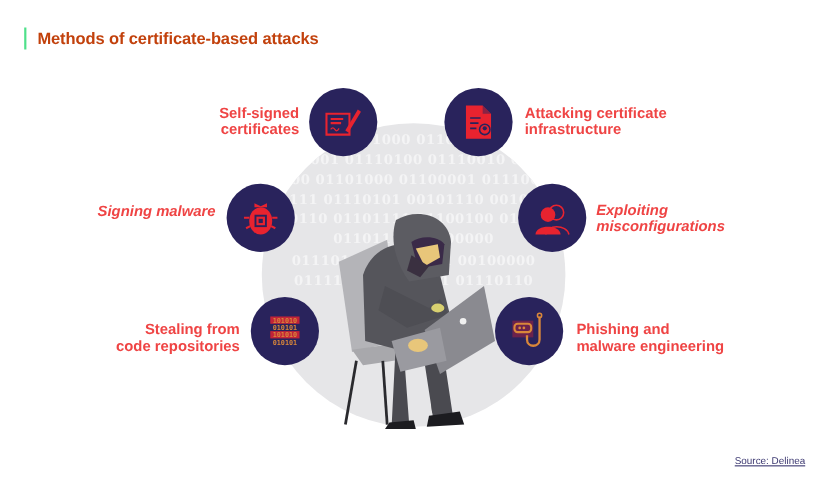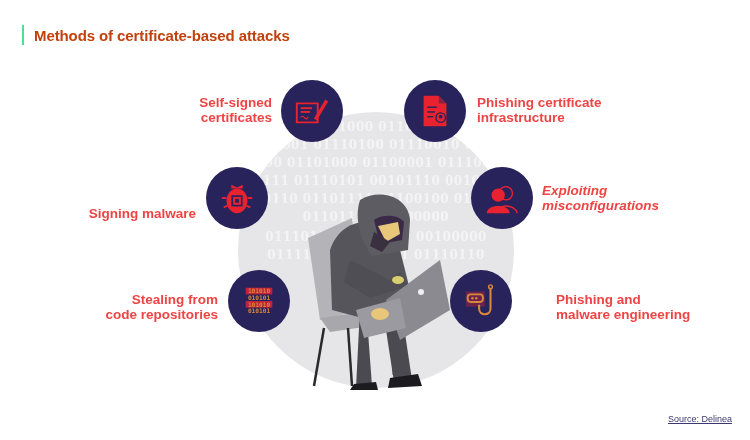--- a/index.html
+++ b/index.html
@@ -92,37 +92,37 @@
     <path d="M8 4 L24 4 L32 12 L32 36 L8 36 Z" fill="#e8232f"></path>
     <path d="M24 4 L24 12 L32 12" fill="#29235c" opacity="0.5"></path>
     <line x1="12" y1="16" x2="22" y2="16" stroke="#29235c" stroke-width="1.5"></line>
     <line x1="12" y1="21" x2="20" y2="21" stroke="#29235c" stroke-width="1.5"></line>
     <line x1="12" y1="26" x2="18" y2="26" stroke="#29235c" stroke-width="1.5"></line>
     <circle cx="26" cy="27" r="5" fill="none" stroke="#29235c" stroke-width="1.5"></circle>
     <circle cx="26" cy="26" r="2" fill="#29235c"></circle>
   </svg>
 </div>
 <div class="label" style="left:477px; top:95px; width:160px;">
-  <span>Phishing certificate</span>
+  <span>Attacking certificate</span>
   <span>infrastructure</span>
 </div>
 
 <div class="node" style="left:206px; top:167px;">
   <svg viewBox="0 0 40 40">
     <path d="M14 6 L20 9 L26 6 L26 10 L14 10 Z" fill="#e8232f"></path>
     <ellipse cx="20" cy="23" rx="11" ry="13" fill="#e8232f"></ellipse>
     <line x1="4" y1="20" x2="9" y2="20" stroke="#e8232f" stroke-width="2"></line>
     <line x1="31" y1="20" x2="36" y2="20" stroke="#e8232f" stroke-width="2"></line>
     <line x1="6" y1="30" x2="10" y2="28" stroke="#e8232f" stroke-width="2"></line>
     <line x1="34" y1="30" x2="30" y2="28" stroke="#e8232f" stroke-width="2"></line>
     <rect x="15" y="18" width="10" height="10" fill="none" stroke="#29235c" stroke-width="1.8"></rect>
     <rect x="18" y="21" width="4" height="4" fill="#29235c"></rect>
   </svg>
 </div>
-<div class="label right-align" style="left:70px; top:206px; width:126px;">
+<div class="label right-align" style="left:70px; top:184px; width:126px;font-style:italic;">
   <span>Signing malware</span>
 </div>
 
 <div class="node" style="left:471px; top:167px;">
   <svg viewBox="0 0 40 40">
     <circle cx="24" cy="15" r="7" fill="none" stroke="#e8232f" stroke-width="1.5"></circle>
     <path d="M14 36 C14 26 34 26 36 36" fill="none" stroke="#e8232f" stroke-width="1.5"></path>
     <circle cx="16" cy="17" r="7" fill="#e8232f"></circle>
     <path d="M4 36 C4 26 28 26 28 36 Z" fill="#e8232f"></path>
   </svg>
@@ -150,18 +150,18 @@
 <div class="node" style="left:450px; top:270px;">
   <svg viewBox="0 0 40 40">
     <rect x="4" y="10" width="20" height="16" fill="#e8232f" opacity="0.35"></rect>
     <rect x="6" y="13" width="16" height="8" rx="3" fill="none" stroke="#d9873a" stroke-width="2"></rect>
     <circle cx="11" cy="17" r="1.3" fill="#d9873a"></circle>
     <circle cx="15" cy="17" r="1.3" fill="#d9873a"></circle>
     <path d="M30 6 L30 28 C30 36 18 36 18 28 L18 24" fill="none" stroke="#d9873a" stroke-width="2.2"></path>
     <circle cx="30" cy="5" r="2" fill="none" stroke="#d9873a" stroke-width="1.5"></circle>
   </svg>
 </div>
-<div class="label" style="left:556px; top:292px; width:160px;">
+<div class="label" style="left:524px; top:292px; width:160px;">
   <span>Phishing and</span>
   <span>malware engineering</span>
 </div>
 
 <div class="source">Source: Delinea</div>
 
 </body></html>

